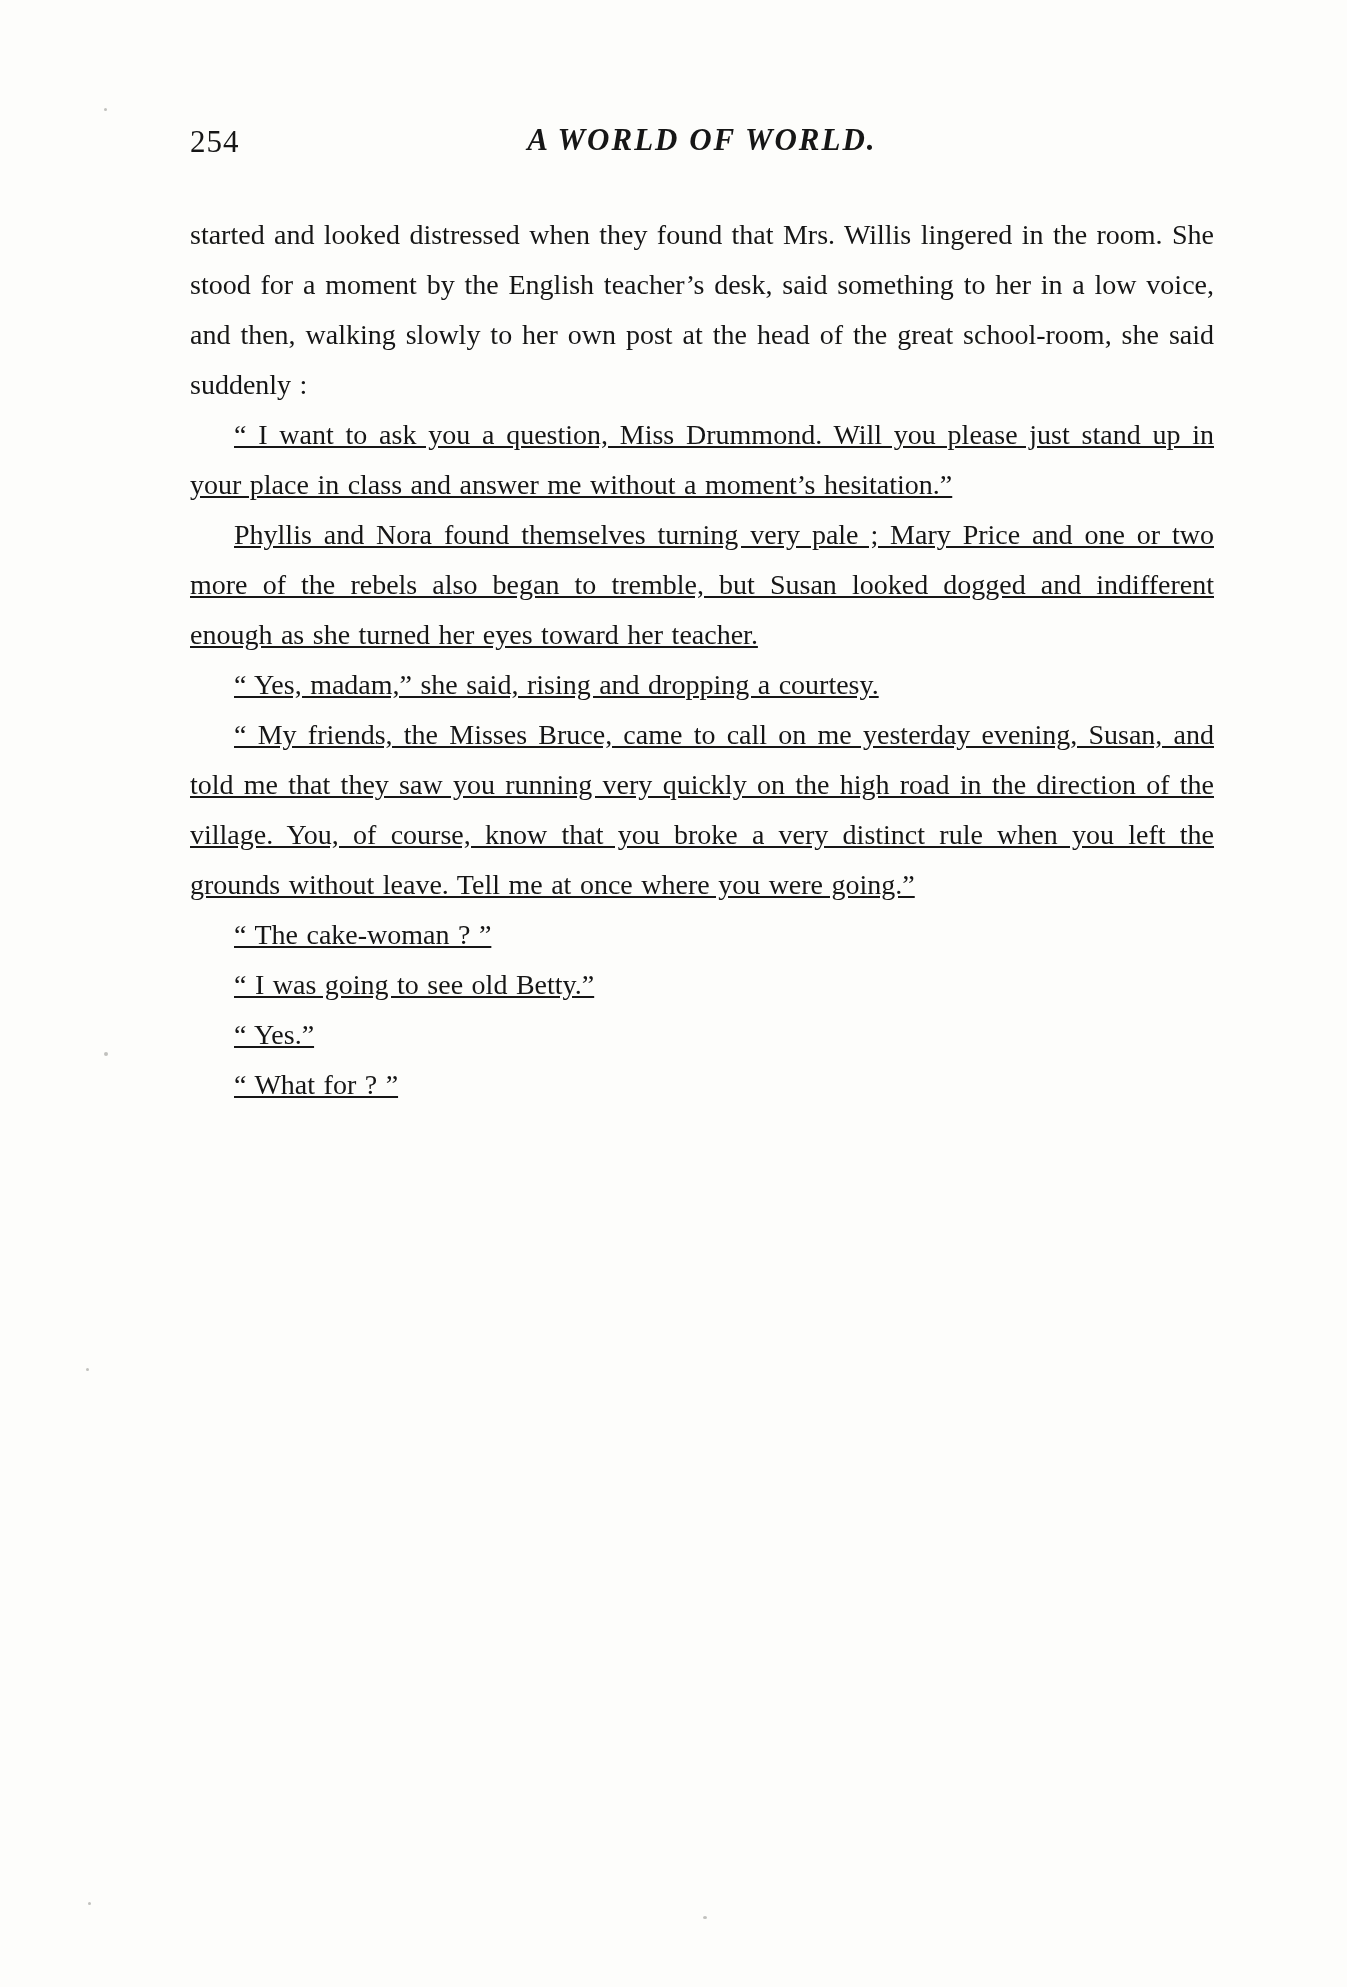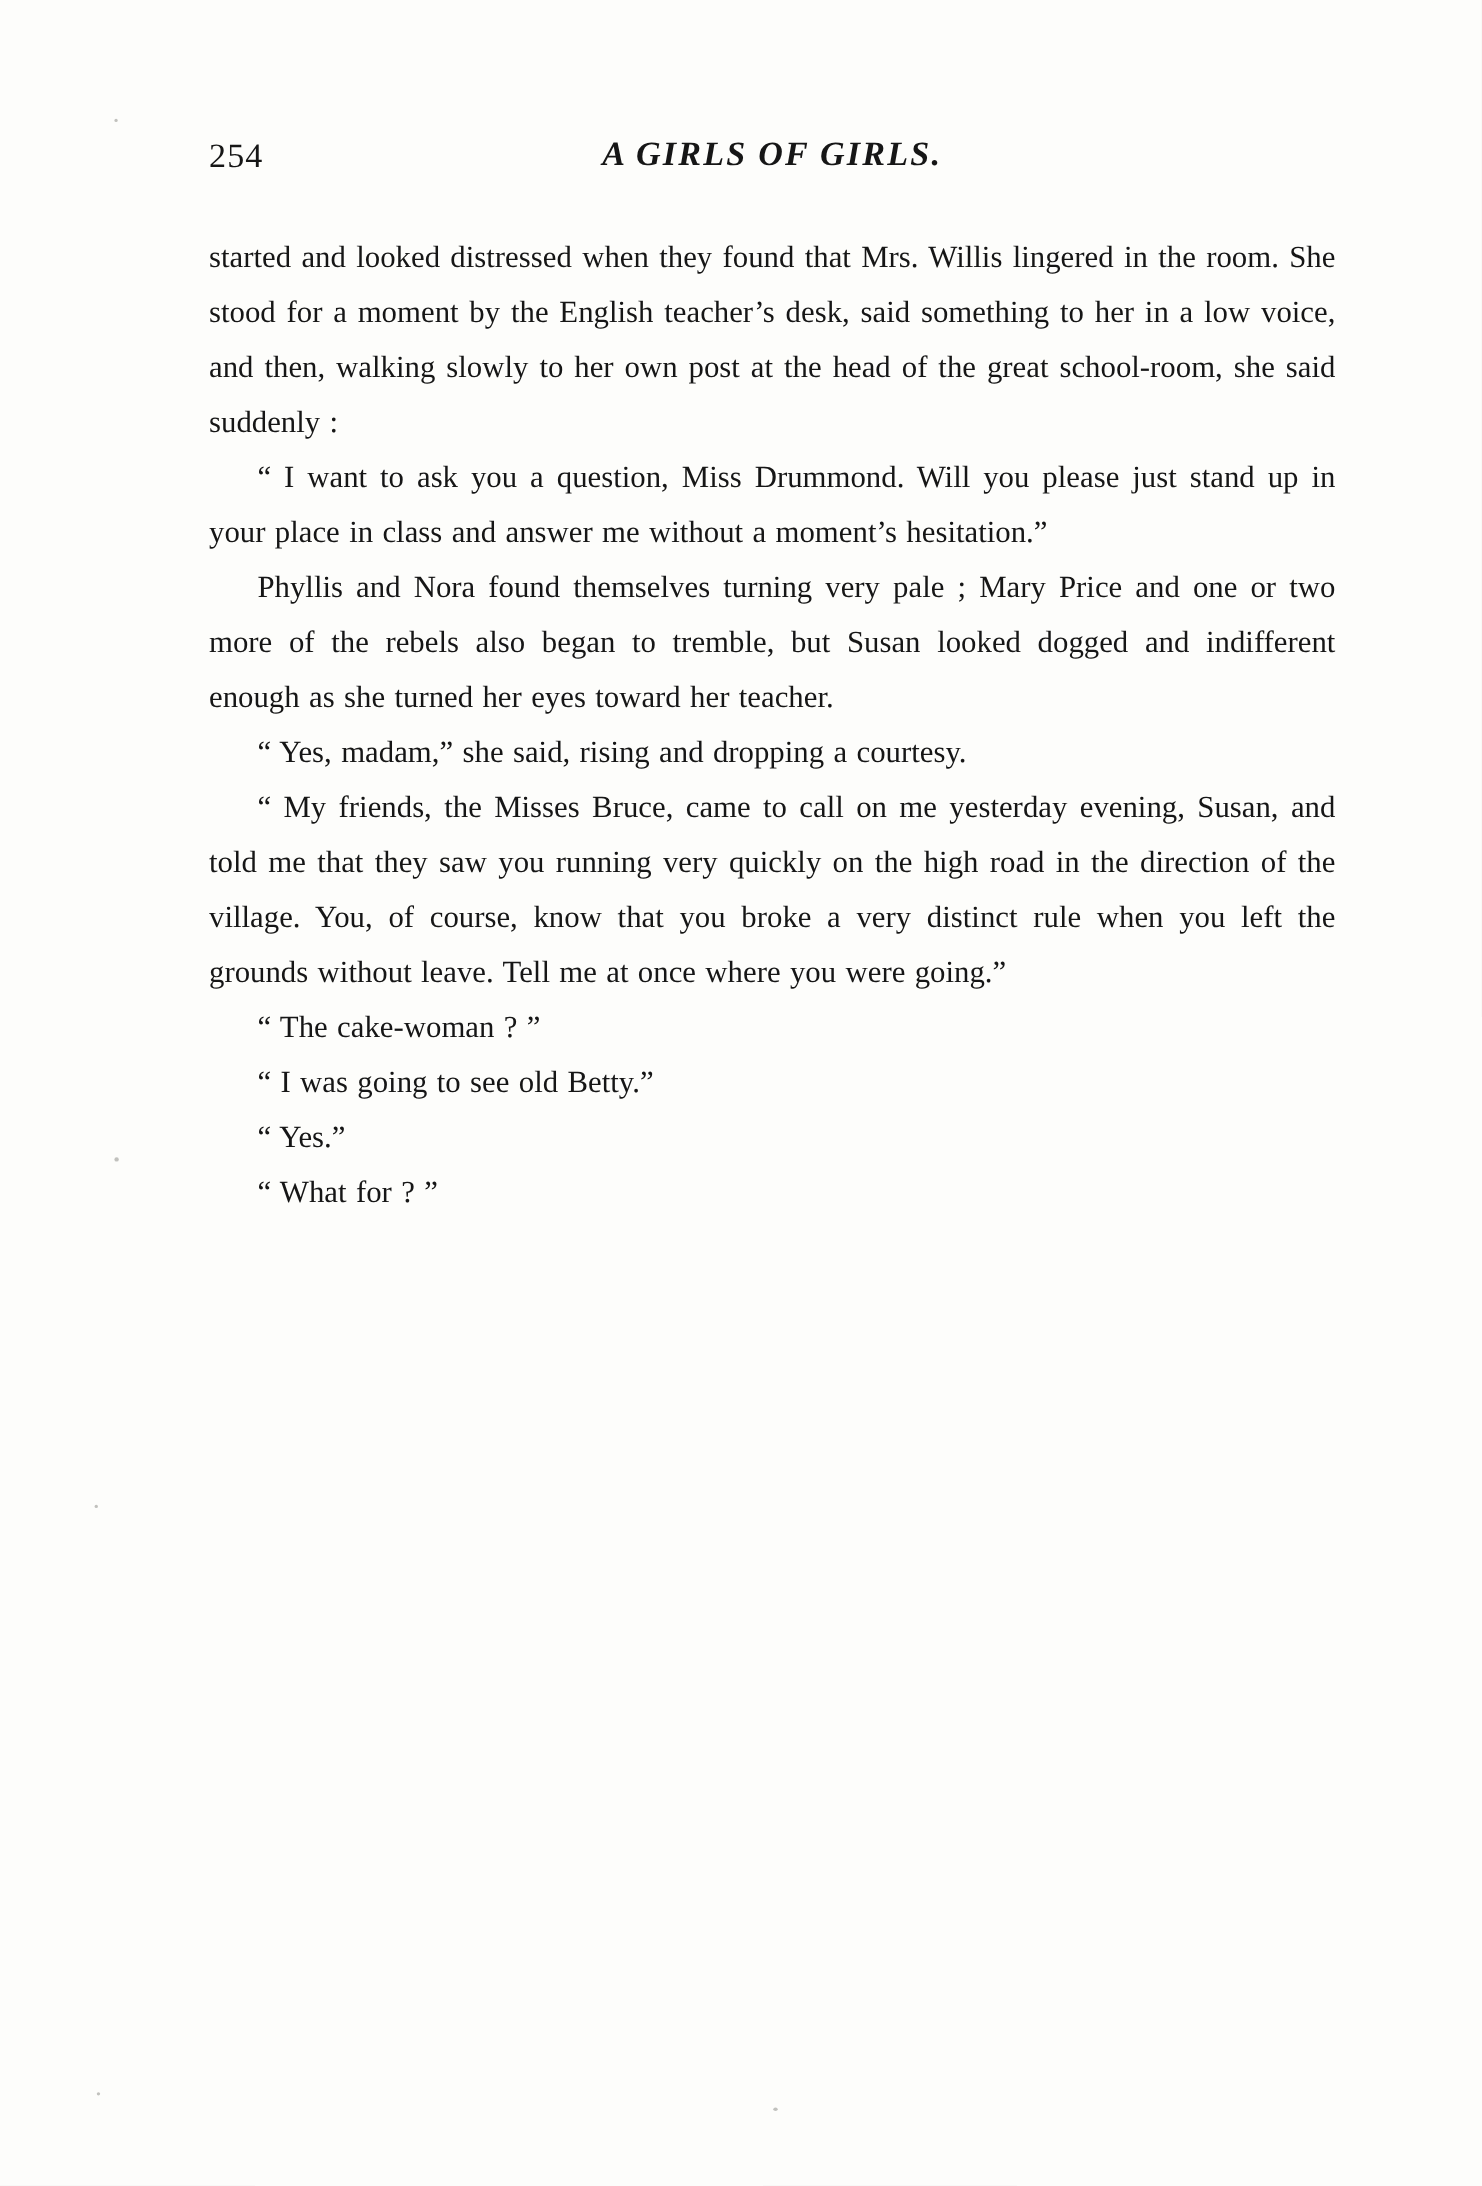--- a/index.html
+++ b/index.html
@@ -56,20 +56,21 @@
   .body-text p {
     margin: 0;
     font-size: 28px;
     line-height: 50px;
     text-align: justify;
     word-spacing: 1.5px;
   }
 
   .body-text p.indent {
     text-indent: 44px;
+    text-decoration: underline;
   }
 
   
   .speck {
     position: absolute;
     background: #9a9a94;
     border-radius: 50%;
     opacity: 0.6;
   }
   .speck-1 { left: 104px; top: 1052px; width: 4px; height: 4px; }
@@ -80,21 +81,21 @@
 </style>
 </head>
 <body>
 
 <div class="page">
 
   <div class="text-block">
 
     <div class="running-header">
       <span class="page-number">254</span>
-      <div class="header-title">A GIRLS OF GIRLS.</div>
+      <div class="header-title">A WORLD OF WORLD.</div>
     </div>
 
     <div class="body-text">
       <p>started and looked distressed when they found that Mrs. Willis lingered in the room.  She stood for a moment by the English teacher’s desk, said something to her in a low voice, and then, walking slowly to her own post at the head of the great school-room, she said suddenly :</p>
       <p class="indent">“ I want to ask you a question, Miss Drummond.  Will you please just stand up in your place in class and answer me without a moment’s hesitation.”</p>
       <p class="indent">Phyllis and Nora found themselves turning very pale ; Mary Price and one or two more of the rebels also began to tremble, but Susan looked dogged and indifferent enough as she turned her eyes toward her teacher.</p>
       <p class="indent">“ Yes, madam,” she said, rising and dropping a courtesy.</p>
       <p class="indent">“ My friends, the Misses Bruce, came to call on me yesterday evening, Susan, and told me that they saw you running very quickly on the high road in the direction of the village.  You, of course, know that you broke a very distinct rule when you left the grounds without leave.  Tell me at once where you were going.”</p>
       <p class="indent">“ The cake-woman ? ”</p>
       <p class="indent">“ I was going to see old Betty.”</p>

